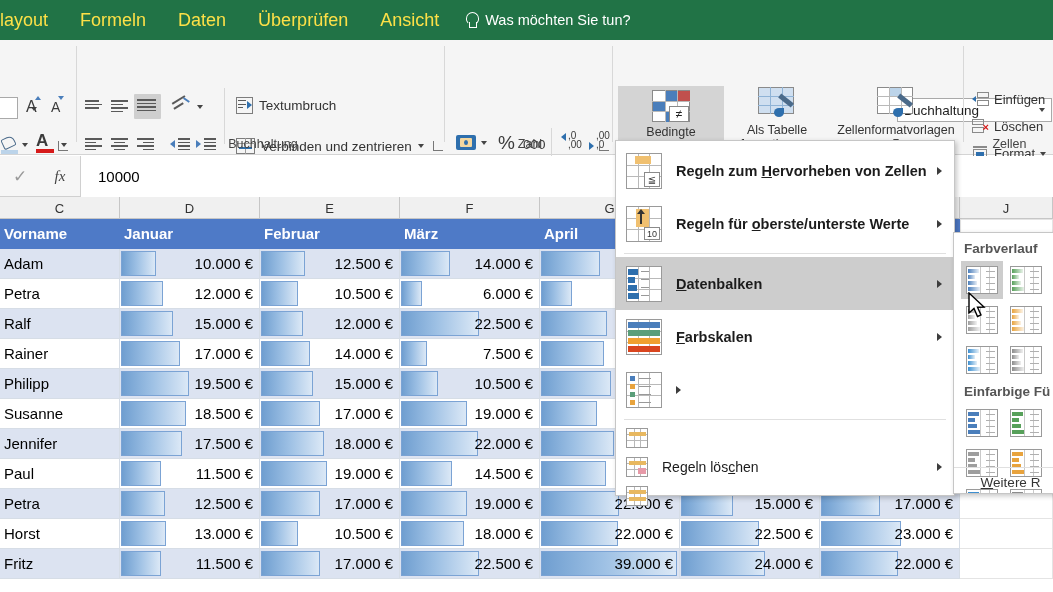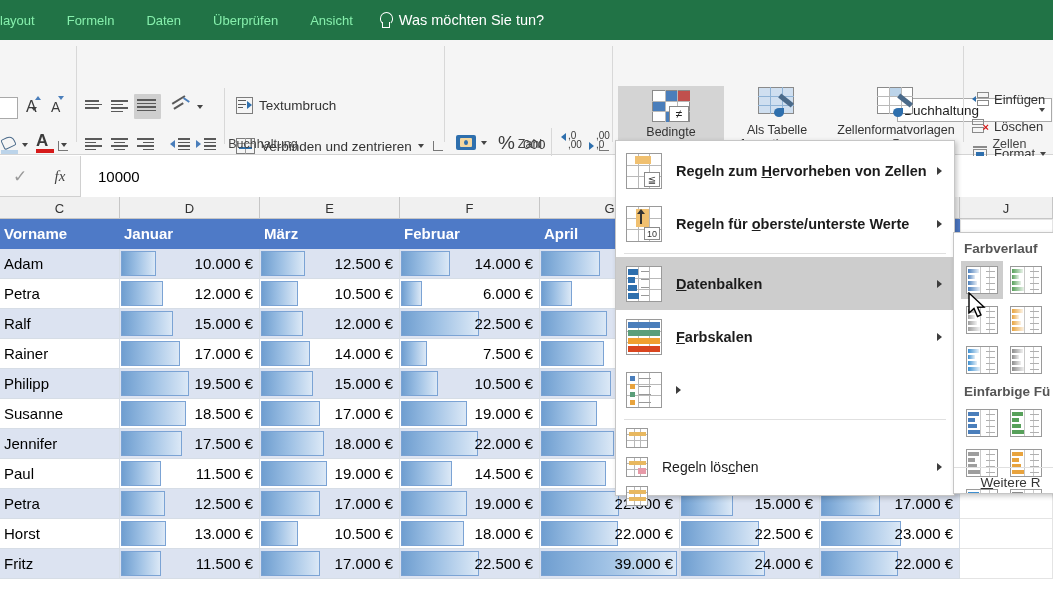--- a/index.html
+++ b/index.html
@@ -12,21 +12,21 @@
   }
 
   
   #ribbon-tabs {
     position: absolute; top: 0; left: 0;
     width: 1053px; height: 40px;
     background: #217346;
     display: flex; align-items: center;
   }
   .tab {
-    color: #86efac; font-size: 13px;
+    color: #fde047; font-size: 18px;
     padding: 4px 16px; height: 40px;
     display: flex; align-items: center;
     white-space: nowrap;
   }
   .tab.first { padding-left: 0; }
   #tell-me {
     display: flex; align-items: center; gap: 7px;
     color: #ffffff; font-size: 14.5px; padding-left: 10px;
   }
   .bulb { width: 13px; height: 17px; position: relative; flex: none; }
@@ -504,22 +504,22 @@
       <div class="colh" style="width: 140px;">F</div>
       <div class="colh" style="width: 140px;">G</div>
       <div class="colh" style="width: 140px;">H</div>
       <div class="colh" style="width: 140px;">I</div>
       <div class="colh" style="width: 93px;">J</div>
     </div>
   <div id="rows">
       <div class="row hdrrow">
         <div class="cell name" style="width: 120px; padding-left: 4px;">Vorname</div>
         <div class="cell name" style="width: 140px; padding-left: 4px;">Januar</div>
+        <div class="cell name" style="width: 140px; padding-left: 4px;">Februar</div>
         <div class="cell name" style="width: 140px; padding-left: 4px;">März</div>
-        <div class="cell name" style="width: 140px; padding-left: 4px;">Februar</div>
         <div class="cell name" style="width: 140px; padding-left: 4px; text-align: right;">April</div>
         <div class="cell name" style="width: 140px; padding-left: 4px;">Mai</div>
         <div class="cell name" style="width: 140px; padding-left: 4px;">Juni</div>
         <div class="cell blank" style="width: 93px; padding-left: 4px; background: rgb(255, 255, 255); border: 1px solid rgb(228, 228, 228);"></div>
       </div>
       <div class="row">
         <div class="cell name band" style="width: 120px;">Adam</div>
         <div class="cell num band" style="width: 140px; align-items: center;">
           <div class="bar" style="width: 34.8718px;"></div>
           <span class="txt">10.000 €</span>

